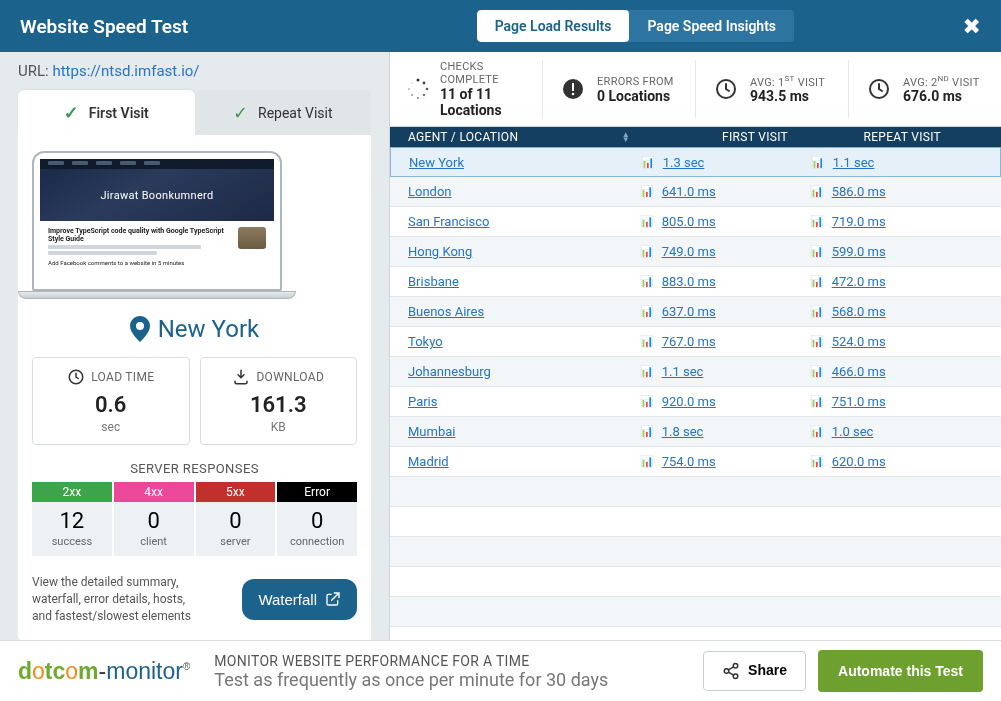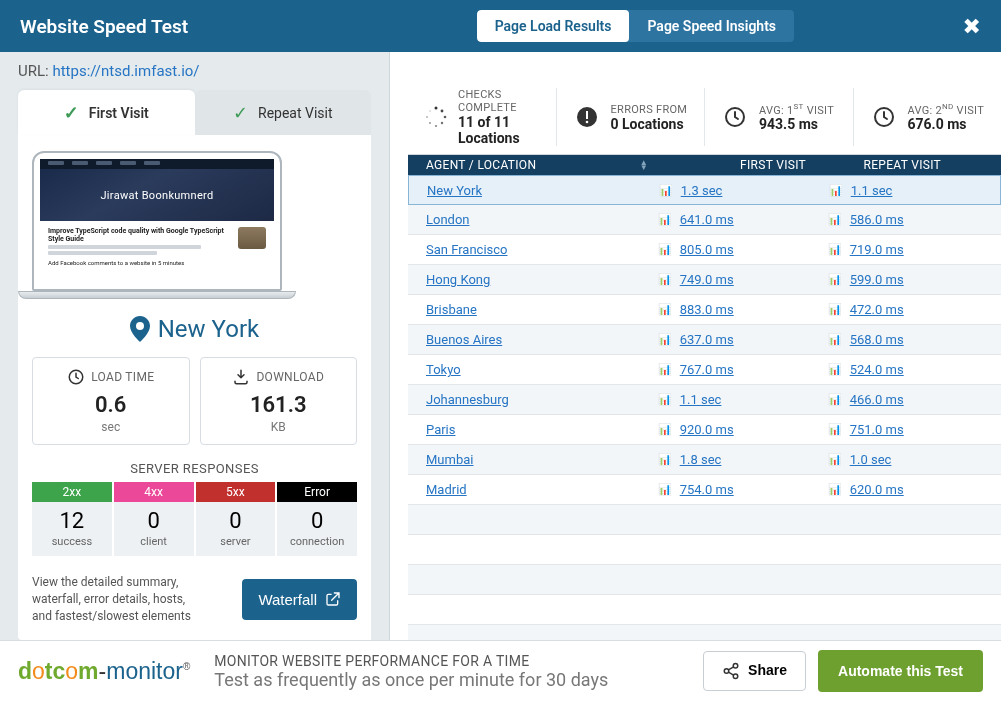--- a/index.html
+++ b/index.html
@@ -4,21 +4,21 @@
 <style>
 * { box-sizing: border-box; margin: 0; padding: 0; }
 body { font-family: -apple-system, "Segoe UI", Roboto, Arial, sans-serif; background: #fff; width: 1001px; }
 .header { background: #1b628d; color: #fff; height: 52px; display: flex; align-items: center; padding: 0 20px; justify-content: space-between; }
 .header-title { font-size: 19px; font-weight: 600; }
 .header-center { display: flex; align-items: center; margin-left: 120px; }
 .tab-btns { display: flex; background: #2d74a1; border-radius: 4px; overflow: hidden; }
 .tab-btn { padding: 8px 18px; font-size: 14px; font-weight: 600; cursor: pointer; color: #fff; }
 .tab-btn.active { background: #fff; color: #1b628d; border-radius: 4px; }
 .close-x { font-size: 22px; cursor: pointer; }
-.main { display: flex; height: 588px; gap: 18px; }
+.main { display: flex; height: 588px; }
 .left-col { width: 390px; border-right: 1px solid #d0d7dc; background:#e5eaed; }
 .url-bar { padding: 10px 18px; font-size: 15px; color: #555; }
 .url-bar a { color: #2675c4; text-decoration: none; }
 .visit-tabs { display: flex; padding: 0 18px; }
 .visit-tab { flex: 1; text-align: center; padding: 12px 0; font-size: 14px; color: #333; background: #e0e5e8; border-radius: 6px 6px 0 0; display:flex; align-items:center; justify-content:center; gap:10px; }
 .visit-tab.active { background: #fff; font-weight: 600; box-shadow: 0 -1px 3px rgba(0,0,0,0.05); }
 .check { color: #3d9b57; font-size: 18px; }
 .left-content { background: #fff; margin: 0 18px 0px 18px; padding: 16px 14px 16px 14px; border-radius: 0 0 0 4px; }
 .laptop-wrap { display:flex; justify-content:flex-start; }
 .laptop { width: 250px; }
@@ -41,22 +41,22 @@
 .stat-box .unit { font-size:12px; color:#777; margin-top:3px; }
 .sresp-title { text-align:center; font-size:13px; letter-spacing:.4px; color:#555; margin:16px 0 6px 0; }
 .resp-row { display:flex; gap:2px; }
 .resp-box { flex:1; text-align:center; }
 .resp-top { color:#fff; font-size:12px; padding:3px 0; }
 .c2xx { background:#3ea44c; } .c4xx { background:#ec4899; } .c5xx { background:#c2302e; } .cerr { background:#000000; }
 .resp-mid { background:#eef1f3; font-size:22px; padding:6px 0 2px; }
 .resp-bot { background:#eef1f3; font-size:11px; color:#666; padding:0 0 8px; }
 .foot-row { display:flex; align-items:center; justify-content:space-between; margin-top:18px; gap:10px; }
 .foot-text { font-size:12px; color:#555; line-height:1.4; max-width:170px; }
-.wf-btn { background:#1b628d; color:#fff; border:none; border-radius:4px; padding:12px 16px; font-size:15px; display:flex; align-items:center; gap:8px; cursor:pointer; }
-.right-col { flex:1; display:flex; flex-direction:column;margin-top:28px; }
+.wf-btn { background:#1b628d; color:#fff; border:none; border-radius:12px; padding:12px 16px; font-size:15px; display:flex; align-items:center; gap:8px; cursor:pointer; }
+.right-col { flex:1; display:flex; flex-direction:column; }
 .summary-bar { display:flex; border-bottom:1px solid #d0d7dc; padding:8px 0; }
 .sum-box { flex:1; display:flex; align-items:center; gap:10px; padding:0 16px; border-left:1px solid #e2e7ea; }
 .sum-box:first-child { border-left:none; }
 .sum-ico { width:28px; height:28px; display:flex; align-items:center; justify-content:center; }
 .sum-txt .l1 { font-size:11px; color:#666; letter-spacing:.3px; }
 .sum-txt .l2 { font-size:14px; font-weight:700; color:#222; }
 .sum-txt sup { font-size:8px; }
 .table-head { background:#153f61; color:#fff; display:flex; font-size:12px; letter-spacing:.3px; height:20px; align-items:center; }
 .th-agent { flex:0 0 250px; padding-left:18px; display:flex; align-items:center; justify-content:space-between; padding-right:10px; }
 .th-first { flex:0 0 170px; text-align:right; padding-right:22px; }

